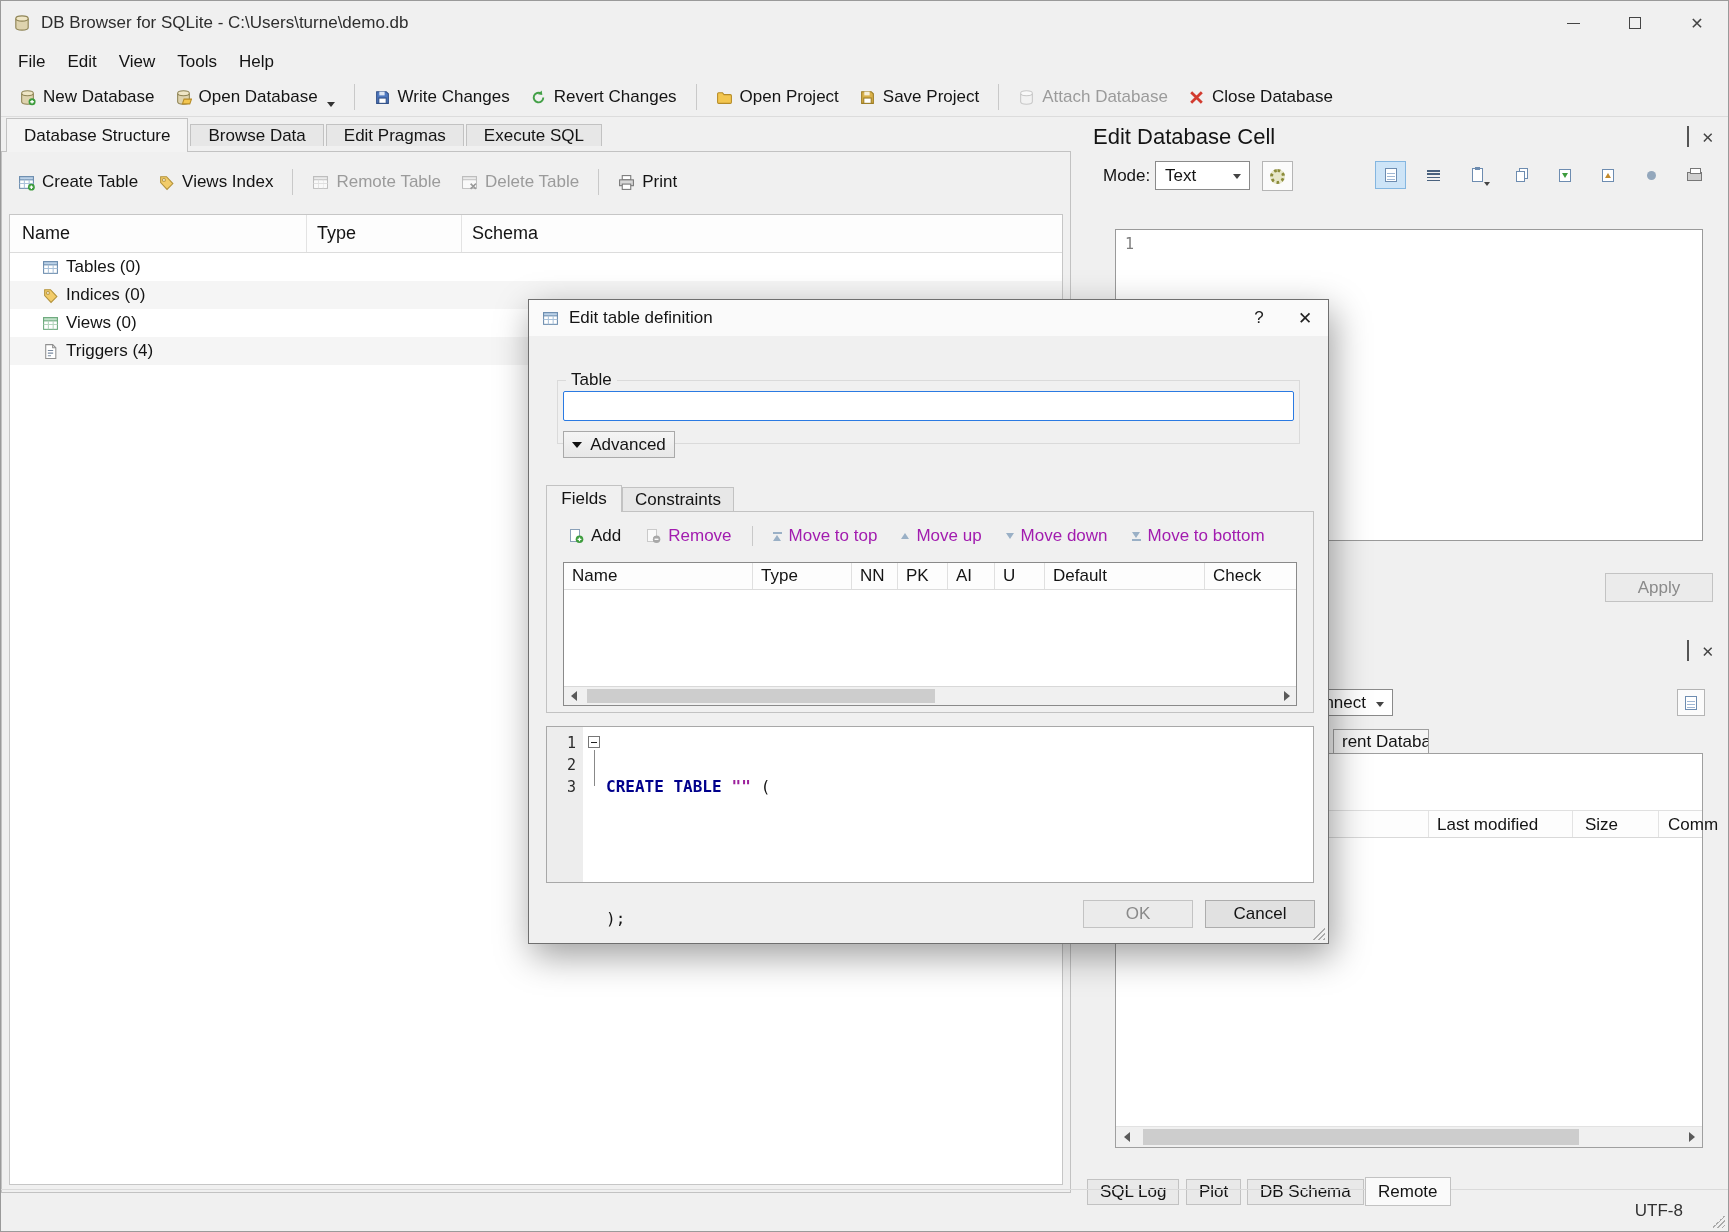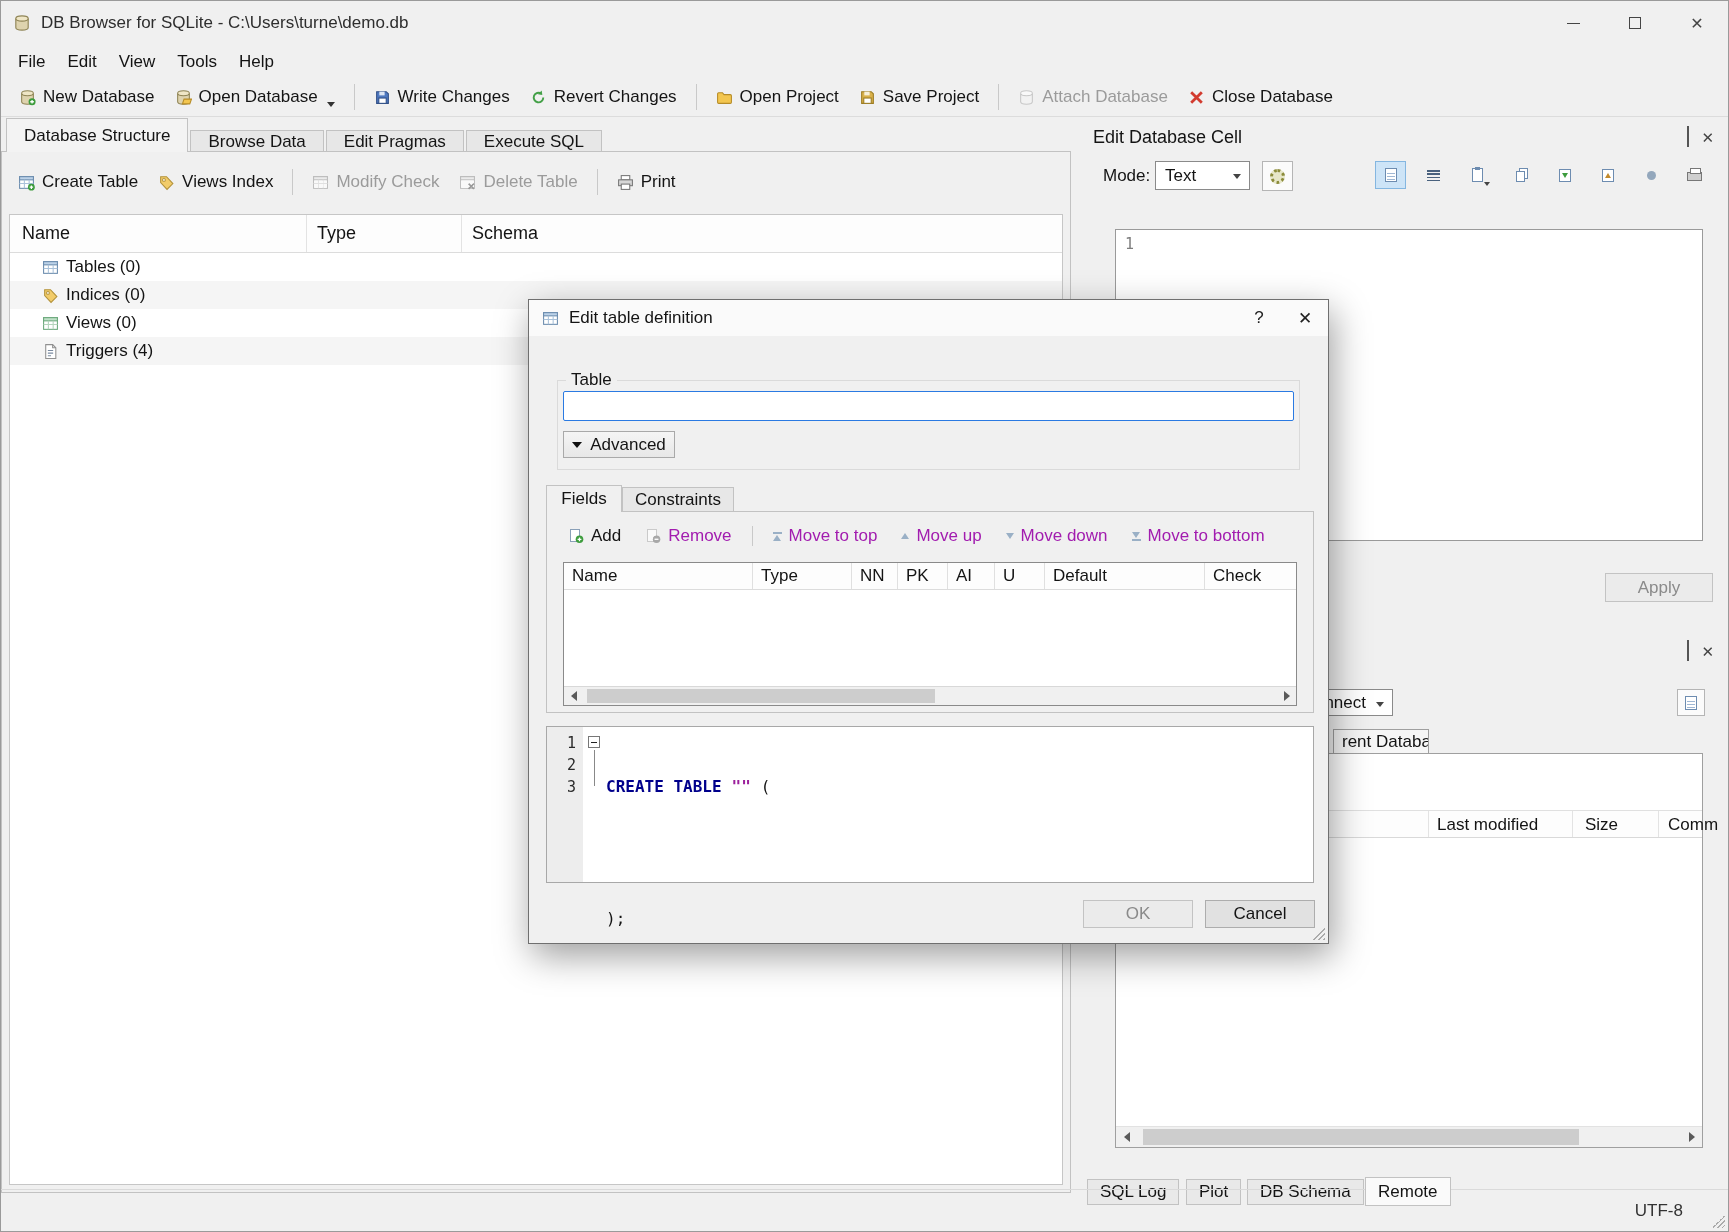--- a/index.html
+++ b/index.html
@@ -22,41 +22,41 @@
 .menu-item{padding:5px 11px}
 
 
 .toolbar{left:0;top:77px;right:0;height:39px;display:flex;align-items:center;padding-left:8px;border-bottom:1px solid #dcdcdc}
 .tbtn{display:flex;align-items:center;gap:7px;padding:5px 10px;white-space:nowrap}
 .tbtn.dis{color:#9b9b9b}
 .tsep{width:1px;height:26px;background:#c9c9c9;margin:0 9px}
 .dd-tri{width:0;height:0;border-left:4px solid transparent;border-right:4px solid transparent;border-top:5px solid #333;margin:14px 0 0 2px}
 
 
-.maintabs{left:5px;top:117px;height:34px;display:flex;align-items:flex-end}
+.maintabs{left:5px;top:117px;height:34px;display:flex;align-items:center}
 .tab{padding:0 17px;border:1px solid #c2c2c2;background:#e7e7e7;border-bottom:none;margin-right:2px;height:22px;display:flex;align-items:center}
 .tab.active{background:#f3f3f3;height:34px;position:relative;z-index:3}
 
 
 .left-page{left:0;top:150px;width:1070px;bottom:38px;background:#f0f0f0;border:1px solid #c2c2c2}
 .structbar{position:absolute;left:6px;top:6px;right:6px;height:48px;display:flex;align-items:center}
 .treebox{position:absolute;left:7px;top:62px;right:7px;bottom:7px;background:#fff;border:1px solid #c6c6c6}
 .tree-header{display:flex;height:38px;border-bottom:1px solid #dcdcdc;background:#fdfdfd}
 .th-cell{border-right:1px solid #e3e3e3;display:flex;align-items:center;padding-left:10px;font-size:18px}
 .th-name{width:297px;padding-left:12px}
 .th-type{width:155px}
 .th-schema{flex:1;border-right:none}
 .tree-row{display:flex;align-items:center;height:28px;padding-left:32px;gap:7px}
 .tree-row.alt{background:#f5f5f5}
 
 
 .dock1{left:1086px;top:123px;width:637px;height:508px}
 .dock2{left:1086px;top:637px;width:637px;height:567px}
 .dock-head{position:absolute;left:0;top:0;right:0;height:26px;display:flex;align-items:center}
-.dock-title{padding-left:6px;font-size:18px}
+.dock-title{padding-left:6px;font-size:22px}
 .dock-icons{margin-left:auto;display:flex;gap:12px;padding-right:10px;align-items:center}
 .ic-float{position:relative;width:11px;height:9px;border:1px solid #555;background:#f0f0f0}
 .ic-float::before{content:"";position:absolute;left:2px;top:-5px;width:10px;height:8px;border:1px solid #555;background:#f0f0f0;z-index:-1}
 .ic-xsm{font-size:15px;color:#444;line-height:1}
 .combo{background:#fff;border:1px solid #8a8a8a;display:flex;align-items:center;position:relative;padding:0 26px 0 9px;height:29px}
 .combo::after{content:"";position:absolute;right:8px;top:12px;border-left:4px solid transparent;border-right:4px solid transparent;border-top:5px solid #444}
 .ic-gear{width:15px;height:15px;border-radius:50%;border:3px dotted #8b8b3a;background:#e6e6c8}
 .gearbtn{position:absolute;width:31px;height:30px;border:1px solid #b5b5b5;background:#fbfbfb;display:flex;align-items:center;justify-content:center}
 .toolico{position:absolute;width:31px;height:28px;border:1px solid transparent;display:flex;align-items:center;justify-content:center}
 .toolico.sel{background:#cde4f7;border-color:#84b6e0}
@@ -92,21 +92,21 @@
 .btab.active{background:#fafafa;height:29px;top:539px;z-index:2}
 
 
 .statusbar{left:0;bottom:0;right:0;height:42px;border-top:1px solid #dadada;display:flex;align-items:center}
 .grip{position:absolute;right:3px;bottom:3px;width:13px;height:13px;background:linear-gradient(135deg,transparent 50%,#ababab 50%,#ababab 56%,transparent 56%,transparent 68%,#ababab 68%,#ababab 74%,transparent 74%,transparent 86%,#ababab 86%,#ababab 92%,transparent 92%)}
 
 
 .dialog{left:527px;top:298px;width:801px;height:645px;background:#f0f0f0;border:1px solid #6f6f6f;box-shadow:4px 12px 34px rgba(0,0,0,.38);z-index:50}
 .dlg-titlebar{position:absolute;left:0;top:0;right:0;height:36px;background:#fafafa;display:flex;align-items:center;gap:10px;padding-left:13px}
 .dlg-btn{position:absolute;top:0;width:46px;height:36px;display:flex;align-items:center;justify-content:center;font-size:17px;color:#222}
-.gbox{position:absolute;left:28px;top:80px;right:28px;height:90px;border:1px solid #dadada}
+.gbox{position:absolute;left:28px;top:80px;right:28px;height:64px;border:1px solid #dadada}
 .gbox-label{position:absolute;left:8px;top:-11px;background:#f0f0f0;padding:0 5px}
 .tname{position:absolute;left:5px;right:5px;top:10px;height:30px;border:1px solid #2a7ae2;border-radius:2px;background:#fff;font-family:inherit;font-size:17px;padding:0 8px;outline:none}
 .adv{position:absolute;left:5px;top:50px;width:112px;height:27px;background:linear-gradient(#f5f5f5,#e7e7e7);border:1px solid #a9a9a9;display:flex;align-items:center;justify-content:center;gap:8px}
 .tri-dn-b{width:0;height:0;border-left:5px solid transparent;border-right:5px solid transparent;border-top:6px solid #101010}
 .dtab{position:absolute;height:27px;display:flex;align-items:center;justify-content:center;border:1px solid #c2c2c2;border-bottom:none}
 .dtab.active{background:#f0f0f0;z-index:2}
 .dtab.inactive{background:#e7e7e7;height:25px}
 .dpane{position:absolute;left:17px;top:211px;width:768px;height:202px;border:1px solid #c2c2c2;background:#f0f0f0}
 .fieldbar{position:absolute;left:12px;top:10px;height:28px;display:flex;align-items:center;gap:6px}
 .fbtn{display:flex;align-items:center;gap:7px;padding:4px 9px;white-space:nowrap}
@@ -278,21 +278,21 @@
       </div>
       <div class="tsep"></div>
       <div class="tbtn dis">
         <span class="gray">
             <svg width="17" height="17" viewBox="0 0 16 16">
               <rect x="1.5" y="2.5" width="13" height="11" fill="#fff" stroke="#6b8cae"></rect>
               <rect x="1.5" y="2.5" width="13" height="3" fill="#bcd2e8" stroke="#6b8cae"></rect>
               <path d="M6 5.5v8M10.5 5.5v8M1.5 9h13" stroke="#aac2da" fill="none"></path>
             </svg>
           </span>
-        <span>Modify Check</span>
+        <span>Remote Table</span>
       </div>
       <div class="tbtn dis">
         <span class="gray">
             <svg width="17" height="17" viewBox="0 0 16 16">
               <rect x="1.5" y="2.5" width="13" height="11" fill="#fff" stroke="#6b8cae"></rect>
               <rect x="1.5" y="2.5" width="13" height="3" fill="#bcd2e8" stroke="#6b8cae"></rect>
               <path d="M9 9l5 5M14 9l-5 5" stroke="#c0392b" stroke-width="1.6"></path>
             </svg>
           </span>
         <span>Delete Table</span>

